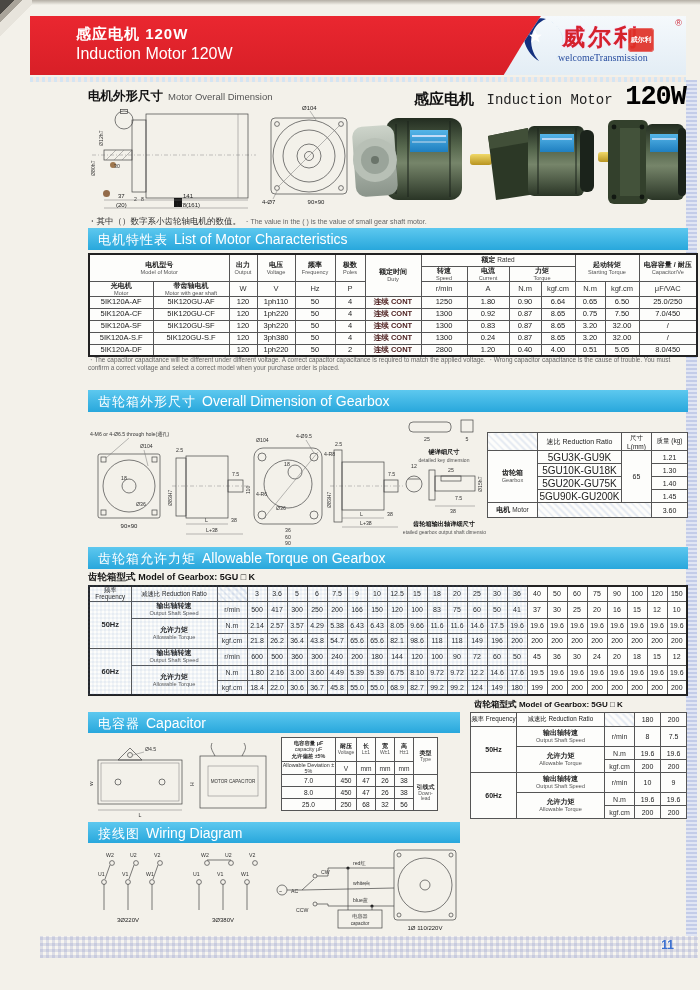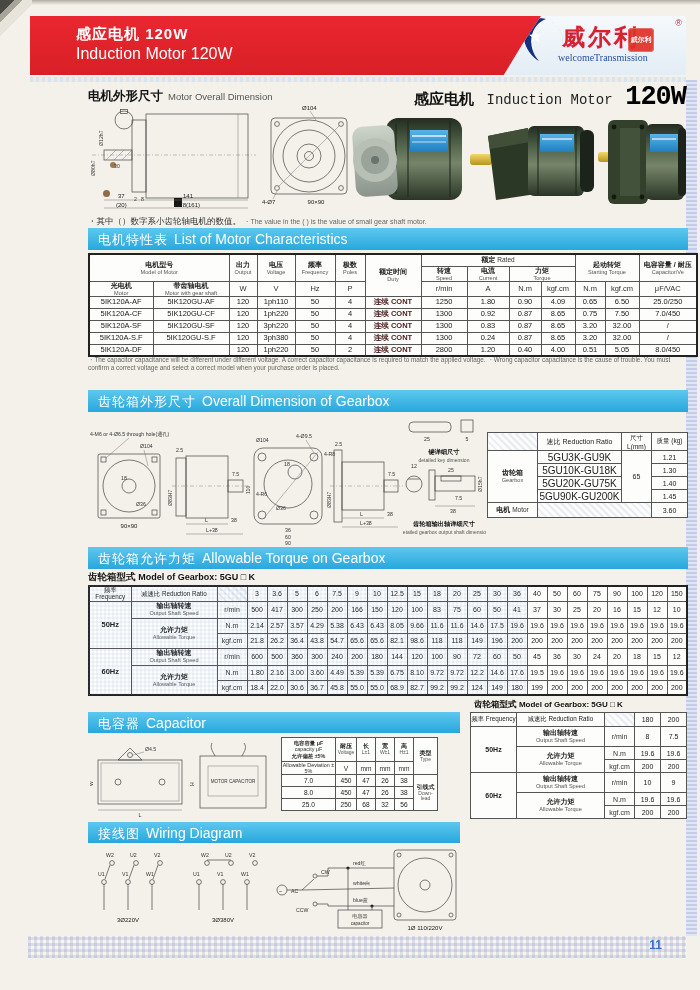--- a/index.html
+++ b/index.html
@@ -76,21 +76,21 @@
 
   .torque { left:88px; top:585px; width:600px; border:2px solid #222; }
   .torque td { font-size:7px; height:15px; line-height:1; }
   .hitbl { left:470px; top:712px; width:216px; border:1.5px solid #222; }
   .hitbl td { font-size:7px; height:13px; }
 
   .captbl { left:281px; top:737px; width:156px; border:1.5px solid #222; }
   .captbl td { font-size:6.6px; height:12px; line-height:1.1; }
   .captbl .tiny { font-size:5.4px; color:#333; line-height:1.15; }
 
-  .pagestrip { left:28px; top:936px; width:658px; height:22px; background:#f7f5f0;
+  .pagestrip { left:40px; top:936px; width:658px; height:22px; background:#f7f5f0;
     background-image:repeating-linear-gradient(90deg,rgba(140,150,200,.25) 0 3px,transparent 3px 6px),
                      repeating-linear-gradient(0deg,rgba(140,150,200,.25) 0 3px,transparent 3px 6px); }
   .pagenum { position:absolute; right:24px; top:2px; color:#3a6fd0; font-size:12px; font-weight:bold; }
 
   .moire { pointer-events:none;
     background-image:repeating-linear-gradient(0deg,rgba(90,130,190,.07) 0 2px,transparent 2px 4px),
                      repeating-linear-gradient(90deg,rgba(90,130,190,.07) 0 2px,transparent 2px 4px); }
 
   svg text { font-family:"Liberation Sans", sans-serif; }
   .dim { font-size:6px; fill:#222; }
@@ -348,21 +348,21 @@
         <td>5IK120A-AF</td>
         <td>5IK120GU-AF</td>
         <td>120</td>
         <td>1ph110</td>
         <td>50</td>
         <td>4</td>
         <td>连续 CONT</td>
         <td>1250</td>
         <td>1.80</td>
         <td>0.90</td>
-        <td>4.09</td>
+        <td>6.64</td>
         <td>0.65</td>
         <td>6.50</td>
         <td>25.0/250</td>
       </tr>
   <tr class="d">
         <td>5IK120A-CF</td>
         <td>5IK120GU-CF</td>
         <td>120</td>
         <td>1ph220</td>
         <td>50</td>

